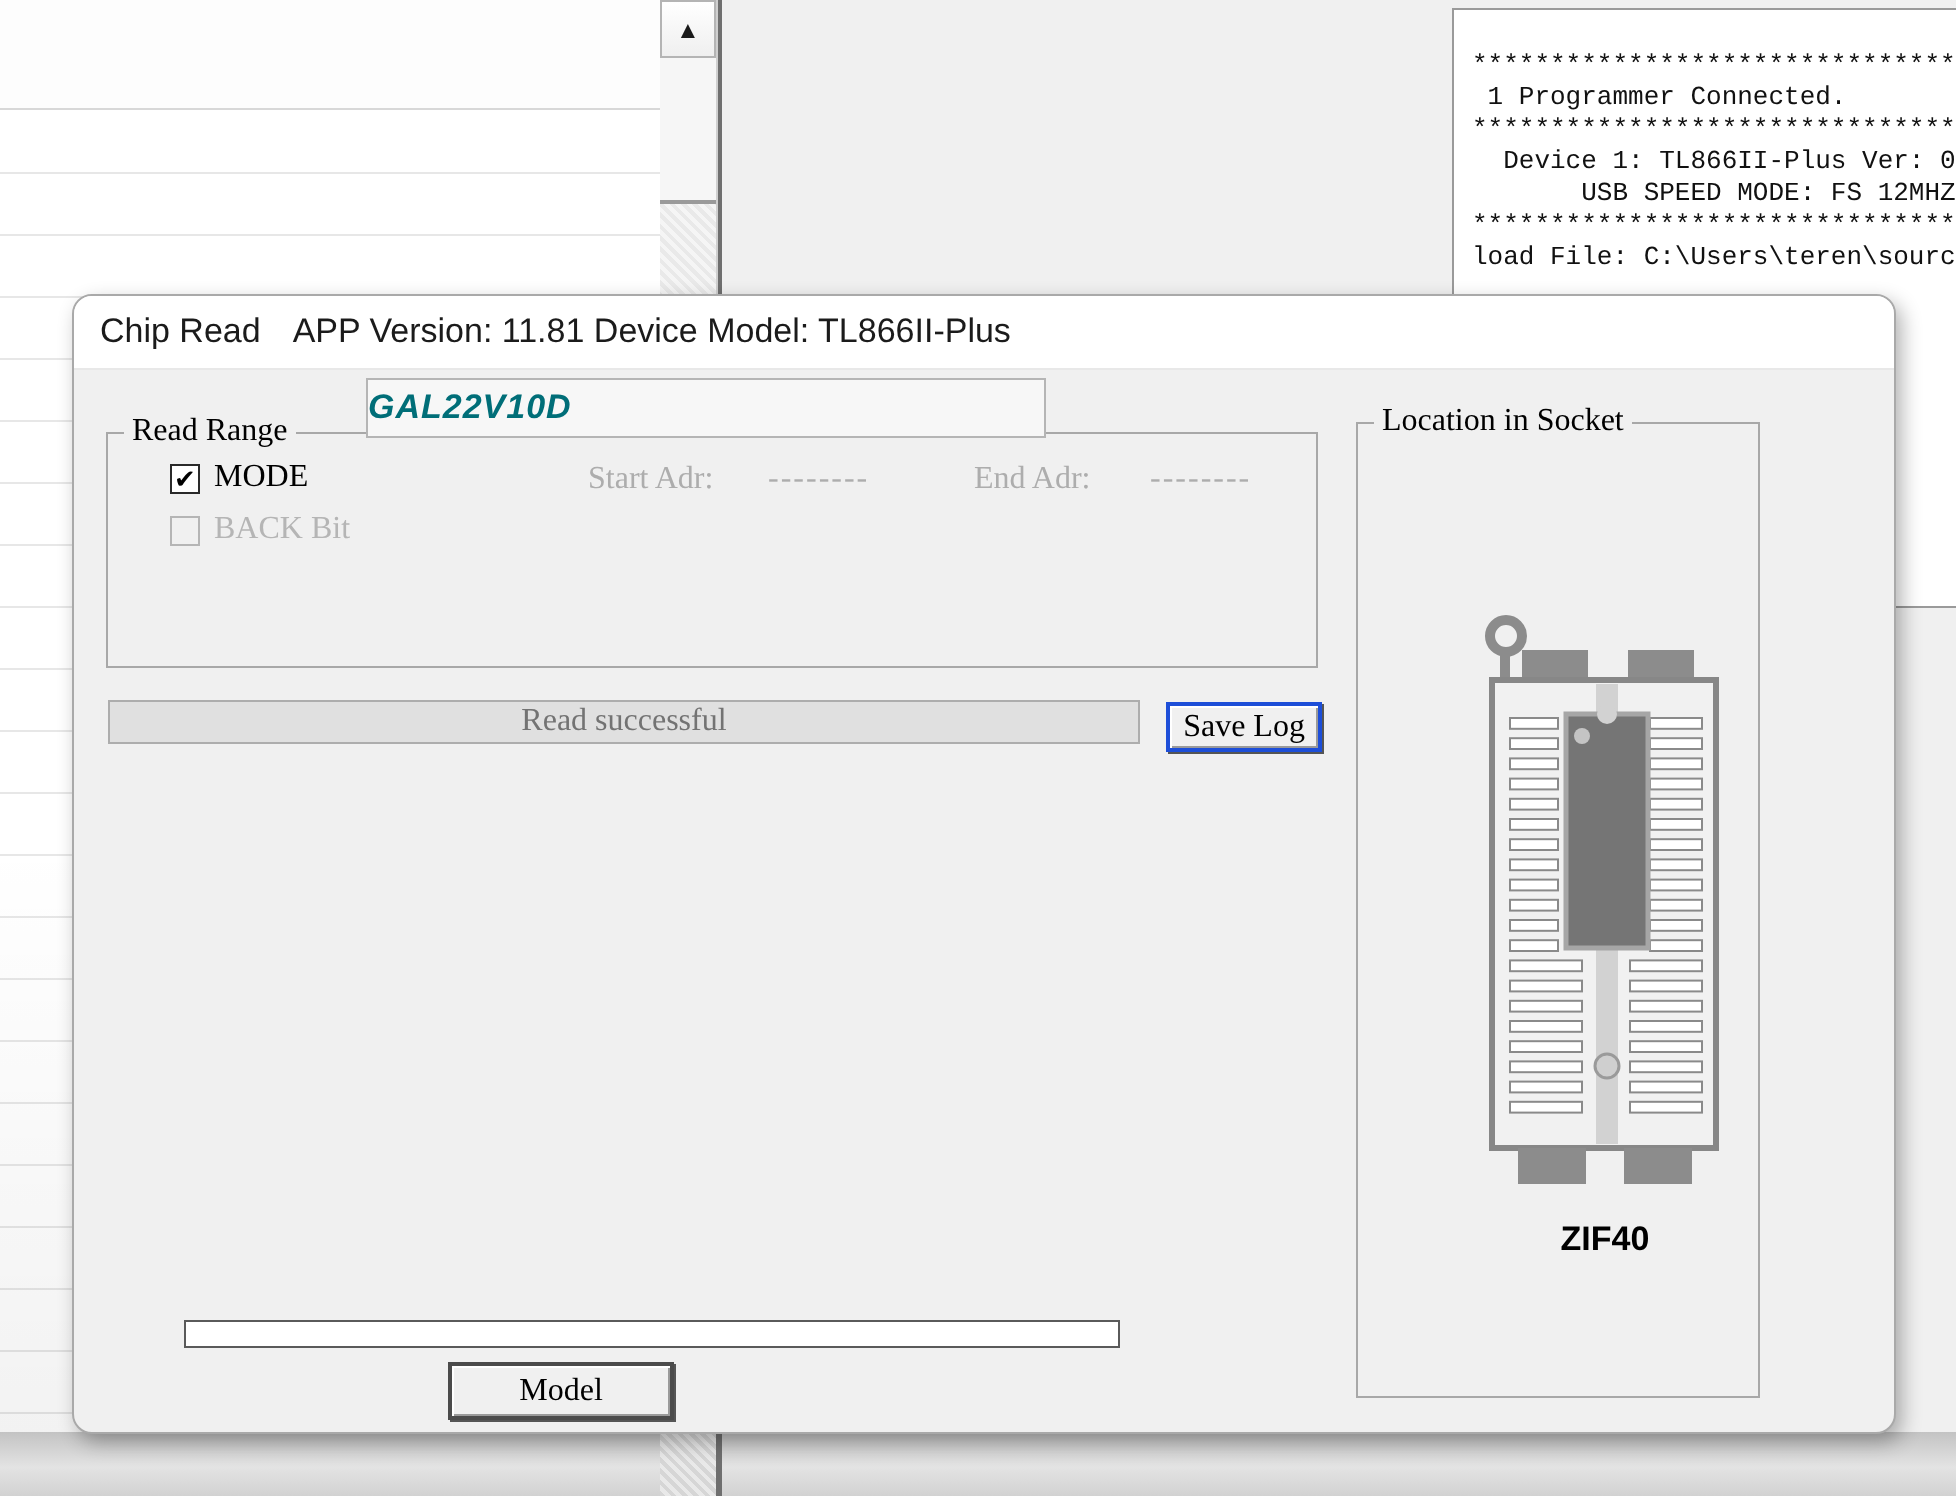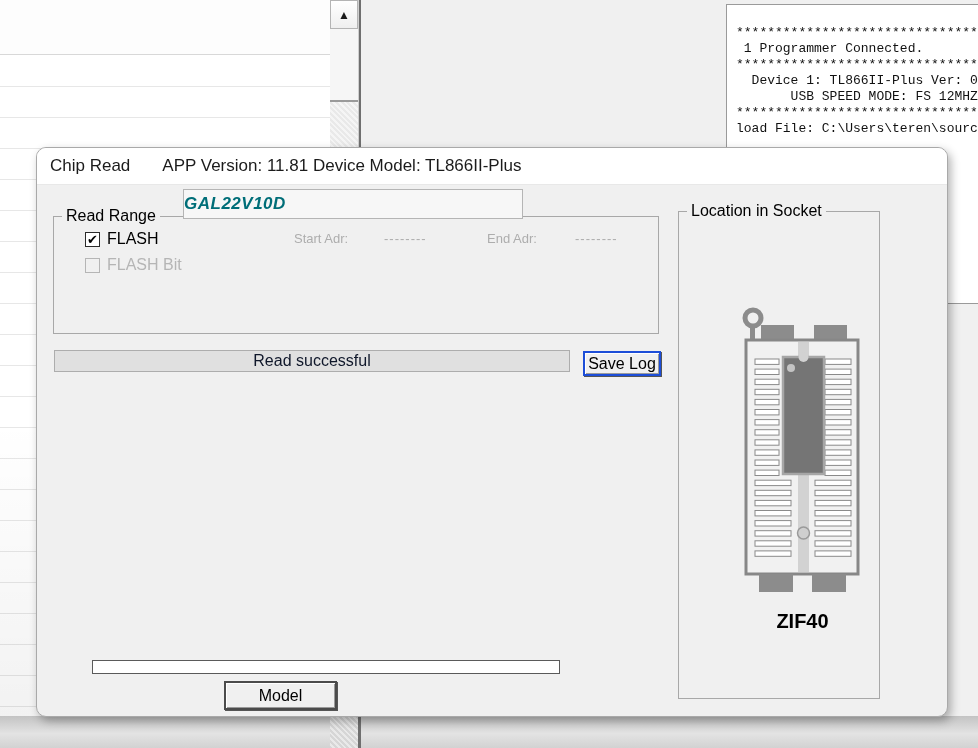--- a/index.html
+++ b/index.html
@@ -43,50 +43,50 @@
   #bottom-hatch { left:330px; top:716px; width:28px; height:32px;
     background:repeating-linear-gradient(45deg,#d6d6d6 0 2px,#e9e9e9 2px 4px); }
   #bottom-divider { left:358px; top:716px; width:3px; height:32px; background:#6f6f6f; }
 
   
   #dialog { left:36px; top:147px; width:912px; height:570px; background:#f0f0f0;
     border:1px solid #a9a9a9; border-radius:10px;
     box-shadow:3px 4px 10px rgba(0,0,0,0.30); }
   #dialog-title-bar { left:0; top:0; width:100%; height:37px; background:#ffffff;
     border-radius:9px 9px 0 0; border-bottom:1px solid #e8e8e8;
-    display:flex; align-items:center; padding-left:13px; gap:32px; }
+    display:flex; align-items:center; padding-left:13px; gap:16px; }
   #dialog-title-bar .t { font-size:17px; color:#1b1b1b; }
 
-  .serif { font-family:Liberation Sans, sans-serif; }
+  .serif { font-family:Liberation Serif, serif; }
 
   
   #gal-box { left:146px; top:41px; width:340px; height:30px; background:#f7f7f7;
     border:1px solid #b5b5b5; display:flex; align-items:center; justify-content:flex-start; }
   #gal-box span { font-size:17px; font-weight:bold; font-style:italic; letter-spacing:0.5px; }
 
   
   .groupbox { border:1px solid #a8a8a8; }
   .grouplabel { position:absolute; top:-10px; left:8px; background:#f0f0f0;
     padding:0 4px; font-size:16px; color:#000; white-space:nowrap; }
   #read-range-group { left:16px; top:68px; width:606px; height:118px; }
   #socket-group { left:641px; top:63px; width:202px; height:488px; }
 
   
   .cb { position:absolute; width:15px; height:15px; background:#fff;
     border:1px solid #2a2a2a; display:flex; align-items:center; justify-content:center;
     font-size:13px; line-height:13px; color:#000; }
   .cb.disabled { background:#f0f0f0; border-color:#b5b5b5; }
   .cb-label { position:absolute; font-size:16px; color:#000; }
   .cb-label.disabled { color:#b5b5b5; }
-  .adr { position:absolute; font-size:13px; color:#adadad; }
+  .adr { position:absolute; font-size:16px; color:#adadad; }
 
   
   #status-bar { left:17px; top:202px; width:516px; height:22px; background:#e0e0e0;
     border:1px solid #adadad; display:flex; align-items:center; justify-content:center;
-    font-size:16px; color:#0f172a; }
+    font-size:16px; color:#737373; }
   .win-btn { position:absolute; background:#f0f0f0; border:2px solid #1d4ed8;
     box-shadow:inset 1px 1px 0 #ffffff, inset -1px -1px 0 #9a9a9a, 1px 1px 0 #555;
     display:flex; align-items:center; justify-content:center;
     font-size:16px; color:#000; cursor:default; }
   #save-log-btn { left:546px; top:203px; width:78px; height:25px; }
   #read-btn  { left:187px; top:533px; width:113px; height:29px;
     border:2px solid #4b4b4b; }
   #back-btn  { left:340px; top:533px; width:113px; height:29px; }
 
   
@@ -95,21 +95,21 @@
   #result-log pre { font-family:"Liberation Sans",sans-serif; font-size:11px;
     line-height:14px; color:#000; padding:3px 5px; white-space:pre; }
 
   
   #progress-bar { left:55px; top:512px; width:468px; height:14px; background:#fff;
     border:1px solid #5a5a5a; }
 
   
   #socket-svg { left:699px; top:156px; }
   #zif-label { left:641px; top:462px; width:249px; text-align:center;
-    font-size:20px; font-weight:bold; color:#000; }
+    font-size:17px; font-weight:bold; color:#000; }
 </style>
 </head>
 <body>
 
 <div class="abs" id="list-area">
   <div class="abs" id="list-header"></div>
   <div class="abs" id="list-rows"></div>
   <div class="abs" id="list-shade"></div>
 </div>
 
@@ -149,24 +149,24 @@
     <span class="grouplabel serif">Read Range</span>
   </div>
 
   <div class="abs" id="gal-box">
     <span style="color: rgb(0, 110, 120);">GAL22V10D</span>
   </div>
 
   <div class="cb" style="left:48px; top:84px;">
     <span>✔</span>
   </div>
-  <span class="cb-label serif" style="left:70px; top:82px;">FLASH</span>
+  <span class="cb-label serif" style="left:70px; top:82px;">MODE</span>
 
   <div class="cb disabled" style="left:48px; top:110px;"></div>
-  <span class="cb-label serif disabled" style="left:70px; top:108px;">FLASH Bit</span>
+  <span class="cb-label serif disabled" style="left:70px; top:108px;">BACK Bit</span>
 
   <span class="adr serif" style="left:257px; top:83px;">Start Adr:</span>
   <span class="adr serif" style="left:347px; top:83px; letter-spacing:1px;">--------</span>
   <span class="adr serif" style="left:450px; top:83px;">End Adr:</span>
   <span class="adr serif" style="left:538px; top:83px; letter-spacing:1px;">--------</span>
 
   <div class="abs serif" id="status-bar">
     <span>Read successful</span>
   </div>
 

